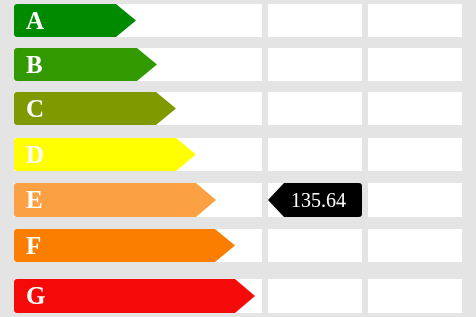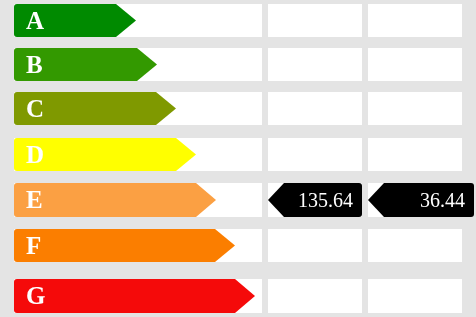--- a/index.html
+++ b/index.html
@@ -55,21 +55,21 @@
     position: absolute;
     top: 50%;
     transform: translateY(-50%);
     height: 34px;
     background: #000000;
     color: #ffffff;
     border-radius: 3px;
     display: flex;
     align-items: center;
     justify-content: flex-end;
-    padding-right: 9px;
+    padding-right: 16px;
     box-sizing: border-box;
     font-size: 20px;
     line-height: 1;
     clip-path: polygon(0% 50%, 16px 0%, 100% 0%, 100% 100%, 16px 100%);
   }
   .tag-mid   { left: 268px; width: 94px; }
   .tag-right { left: 368px; width: 106px; }
 </style>
 </head>
 <body>
@@ -108,21 +108,20 @@
       </div>
     </div>
     <div class="row" style="top: 183px; height: 34px;">
       <div class="cell cell-bar" style="height: 34px;"></div>
       <div class="cell cell-mid" style="height: 34px;"></div>
       <div class="cell cell-right" style="height: 34px;"></div>
       <div class="bar" style="background: rgb(251, 160, 67); width: 202px; clip-path: polygon(0% 0%, calc(100% - 20px) 0%, 100% 50%, calc(100% - 20px) 100%, 0% 100%);">
         <span class="bar-letter">E</span>
       </div>
       <div class="value-tag tag-mid">135.64</div>
-      <div class="value-tag tag-right">36.44</div>
     </div>
     <div class="row" style="top: 229px; height: 33px;">
       <div class="cell cell-bar" style="height: 33px;"></div>
       <div class="cell cell-mid" style="height: 33px;"></div>
       <div class="cell cell-right" style="height: 33px;"></div>
       <div class="bar" style="background: rgb(251, 126, 0); width: 221px; clip-path: polygon(0% 0%, calc(100% - 20px) 0%, 100% 50%, calc(100% - 20px) 100%, 0% 100%);">
         <span class="bar-letter">F</span>
       </div>
     </div>
     <div class="row" style="top: 279px; height: 34px;">

